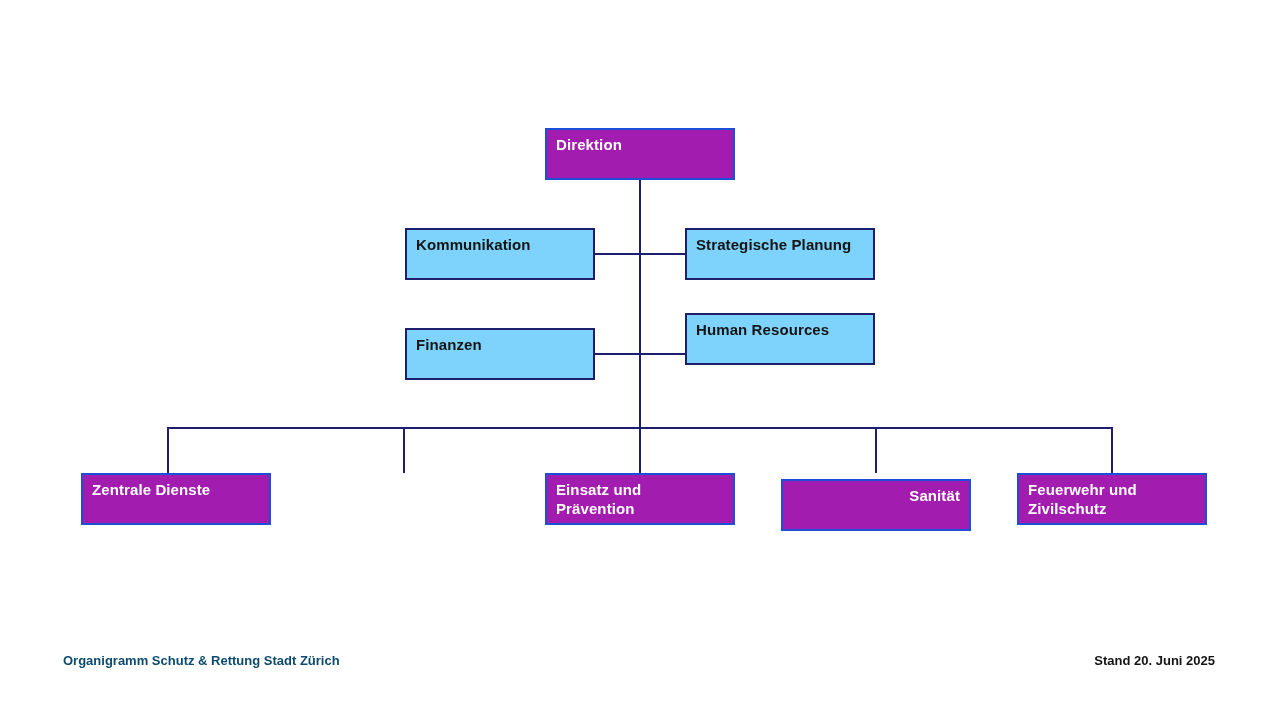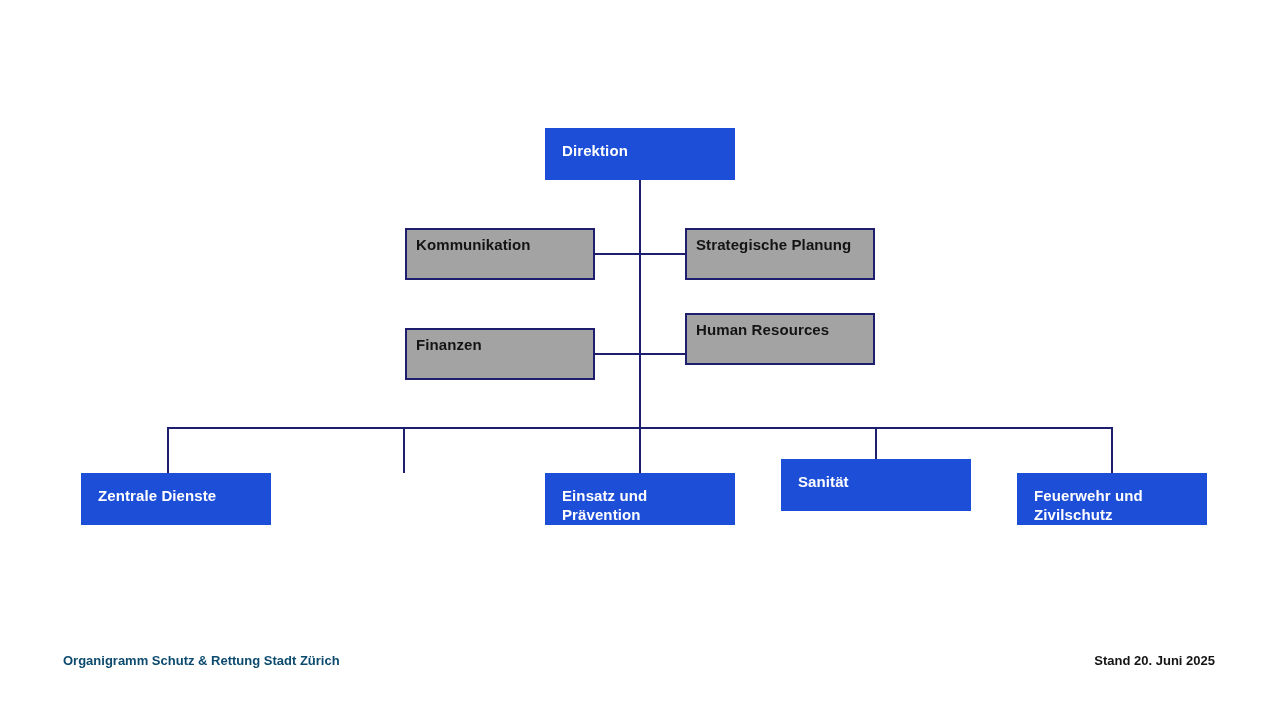--- a/index.html
+++ b/index.html
@@ -21,46 +21,46 @@
     height: 52px;
     box-sizing: border-box;
     font-size: 15px;
     font-weight: bold;
     line-height: 19px;
     padding: 5px 9px;
     white-space: pre-line;
     letter-spacing: 0.1px;
   }
   .node.dark {
-    background: #1d4ed8;
+    background: #a21caf;
     color: #ffffff;
-    border: 8px solid #1d4ed8;
+    border: 2px solid #1d4ed8;
   }
   .node.light {
-    background: #a3a3a3;
+    background: #7dd3fc;
     color: #141414;
     border: 2px solid #1e1e6e;
   }
   .hline, .vline {
     position: absolute;
     background: #1e1e6e;
   }
   .hline { height: 2px; }
   .vline { width: 2px; }
 
   
   .pos-direktion    { left: 545px; top: 128px; }
   .pos-kommunikation{ left: 405px; top: 228px; }
   .pos-strategische { left: 685px; top: 228px; }
   .pos-finanzen     { left: 405px; top: 328px; }
   .pos-hr           { left: 685px; top: 313px; }
   .pos-zentrale     { left: 81px;   top: 473px; }
   .pos-hfs          { left: 309px;  top: 473px; }
   .pos-einsatz      { left: 545px;  top: 473px; }
-  .pos-sanitaet     { left: 781px;  top: 459px; }
+  .pos-sanitaet     { left: 781px;  top: 479px; text-align: right; }
   .pos-feuerwehr    { left: 1017px; top: 473px; }
 
   
   .line-spine        { left: 639px; top: 180px; height: 249px; }
   .line-staff-row1   { left: 595px; top: 253px; width: 90px; }
   .line-staff-row2   { left: 595px; top: 353px; width: 90px; }
   .line-main-h       { left: 167px; top: 427px; width: 946px; }
   .line-drop-1       { left: 167px;  top: 429px; height: 44px; }
   .line-drop-2       { left: 403px;  top: 429px; height: 44px; }
   .line-drop-3       { left: 639px;  top: 429px; height: 44px; }

